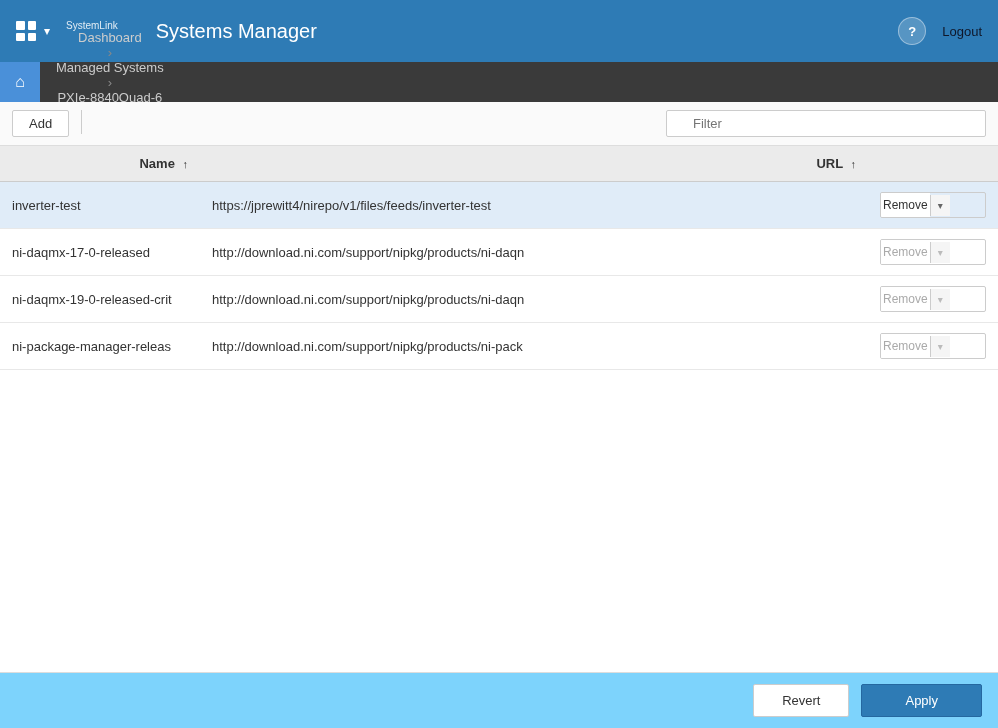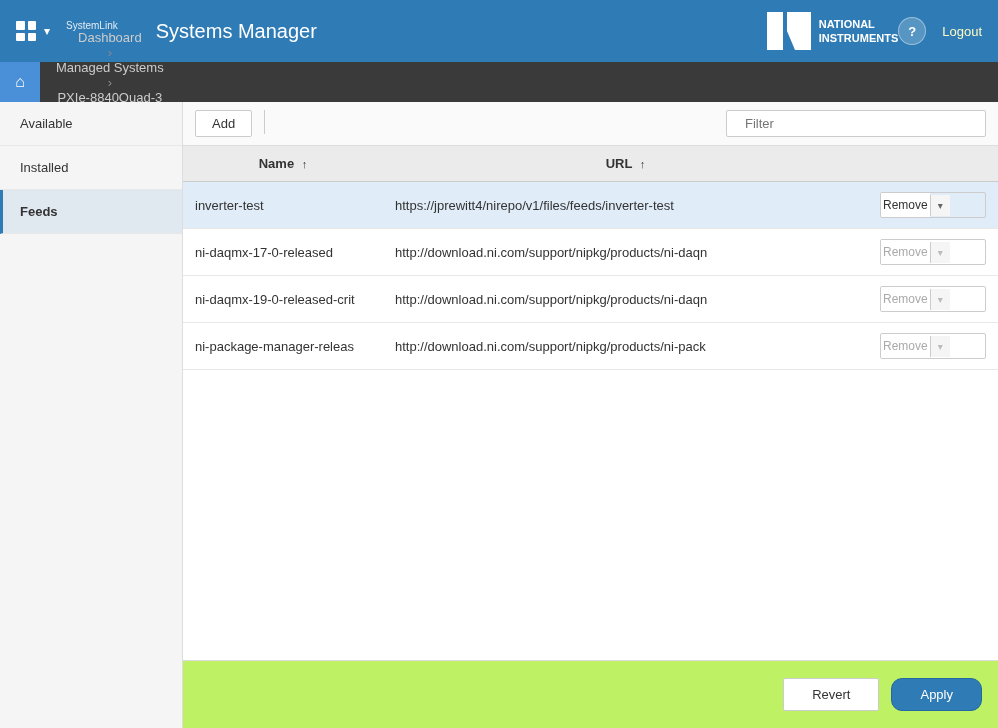--- a/index.html
+++ b/index.html
@@ -74,21 +74,21 @@
       cursor: pointer;
       display: flex;
       align-items: center;
       justify-content: center;
       font-size: 13px;
       font-weight: bold;
     }
     .logout-btn {
       background: none;
       border: none;
-      color: #fef9c3;
+      color: #0f172a;
       cursor: pointer;
       font-size: 13px;
     }
 
     
     .breadcrumb-nav {
       background: #3a3a3a;
       height: 40px;
       display: flex;
       align-items: center;
@@ -181,40 +181,40 @@
       border-radius: 2px;
     }
     .toolbar-separator {
       width: 1px;
       height: 24px;
       background: #ccc;
     }
     .filter-input {
       margin-left: auto;
       border: 1px solid #ccc;
-      padding: 5px 18px;
-      width: 260px;
+      padding: 5px 26px;
+      width: 320px;
       font-size: 13px;
       border-radius: 2px;
       outline: none;
     }
 
     
     .table-wrapper {
       flex: 1;
       overflow-y: auto;
     }
     table {
       width: 100%;
       border-collapse: collapse;
     }
     thead th {
       background: #ebebeb;
       padding: 10px 12px;
-      text-align: center;
+      text-align: right;
       font-weight: 600;
       font-size: 13px;
       color: #333;
       border-bottom: 1px solid #ccc;
       white-space: nowrap;
     }
     thead th .sort-icon {
       margin-left: 4px;
       font-size: 11px;
     }
@@ -262,46 +262,46 @@
       font-size: 10px;
       color: #666;
     }
     .remove-dropdown.disabled {
       color: #bbb;
       cursor: default;
     }
 
     
     .footer {
-      height: 68px;
-      background: #bef264;
+      height: 56px;
+      background: #7dd3fc;
       border-top: 1px solid #ddd;
       display: flex;
       align-items: center;
       justify-content: flex-end;
       padding: 0 16px;
       gap: 12px;
     }
     .revert-btn {
       background: white;
       border: 1px solid #ccc;
       padding: 8px 28px;
       cursor: pointer;
       font-size: 13px;
       color: #333;
       border-radius: 2px;
     }
     .apply-btn {
       background: #2e7bb5;
       border: 1px solid #2568a0;
-      padding: 8px 28px;
-      cursor: pointer;
-      font-size: 13px;
-      color: white;
-      border-radius: 11px;
+      padding: 8px 43px;
+      cursor: pointer;
+      font-size: 13px;
+      color: white;
+      border-radius: 2px;
     }
 
     
     .ni-logo-wrapper {
       display: flex;
       align-items: center;
       gap: 8px;
     }
     .ni-emblem {
       width: 44px;
@@ -319,59 +319,44 @@
         <span></span>
         <span></span>
     </div>
     <button class="header-dropdown">▾</button>
     <div class="header-app-info">
       <span class="header-app-name">SystemLink</span>
       <span class="header-app-title">Systems Manager</span>
     </div>
   </div>
 
-  <div class="ni-logo-wrapper">
-    <svg class="ni-emblem" viewBox="0 0 44 38" fill="none" xmlns="http://www.w3.org/2000/svg">
-      <polygon points="0,0 16,0 16,38 0,38" fill="white"></polygon>
-      <polygon points="20,0 44,0 44,38 28,38 20,19" fill="white"></polygon>
-    </svg>
-    <div class="ni-logo-text">
-      <span>NATIONAL</span>
-      <span>INSTRUMENTS</span>
-    </div>
-  </div>
 
   <div class="header-right">
     <div class="help-btn">?</div>
     <button class="logout-btn">Logout</button>
   </div>
 </div>
 
 <div class="breadcrumb-nav">
   <div class="breadcrumb-home">
     <span class="home-icon">⌂</span>
   </div>
   <div class="breadcrumb-items">
     <span class="breadcrumb-item">Dashboard</span>
     <span class="breadcrumb-separator">›</span>
     <span class="breadcrumb-item">Managed Systems</span>
     <span class="breadcrumb-separator">›</span>
-    <span class="breadcrumb-item">PXIe-8840Quad-3</span>
+    <span class="breadcrumb-item">PXIe-8840Quad-6</span>
     <span class="breadcrumb-separator">›</span>
     <span class="breadcrumb-item">Installed</span>
   </div>
 </div>
 
 <div class="main-layout">
 
-  <div class="sidebar">
-    <div class="sidebar-item">Available</div>
-    <div class="sidebar-item">Installed</div>
-    <div class="sidebar-item active">Feeds</div>
-  </div>
 
   <div class="content-area">
 
     <div class="toolbar">
       <button class="add-btn">Add</button>
       <div class="toolbar-separator"></div>
       <input class="filter-input" type="text" placeholder="Filter" style="">
     </div>
 
     <div class="table-wrapper">

